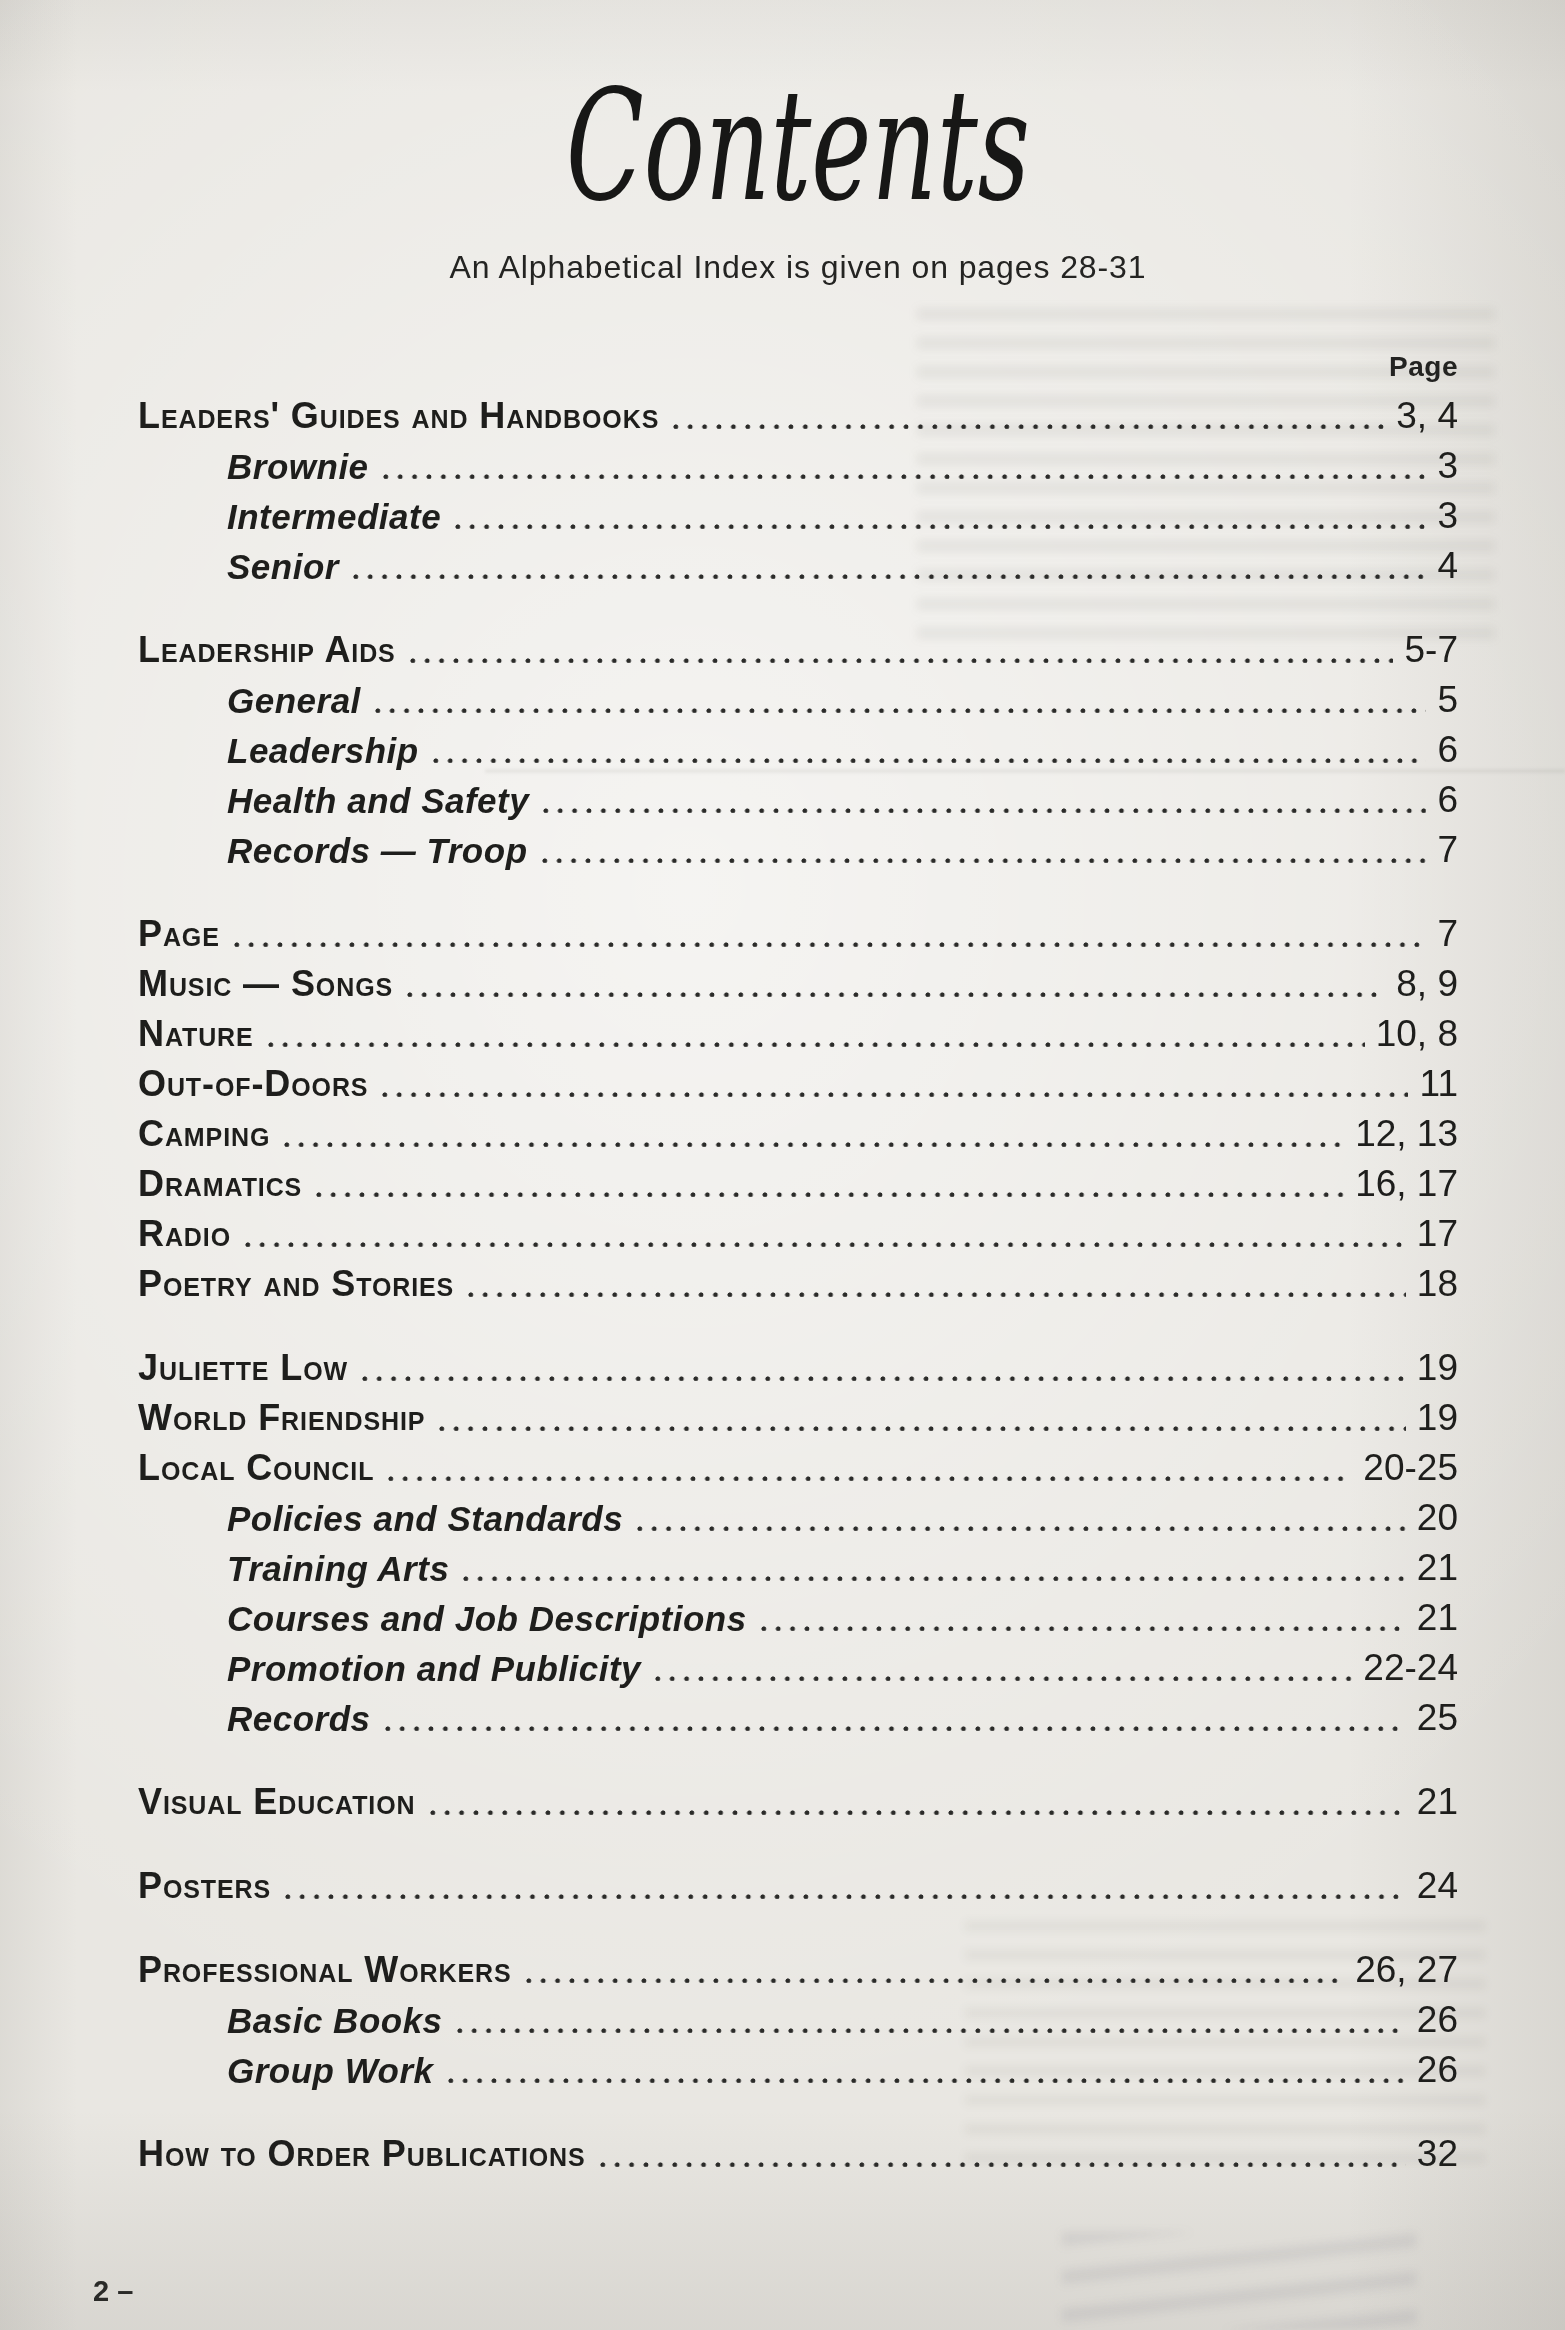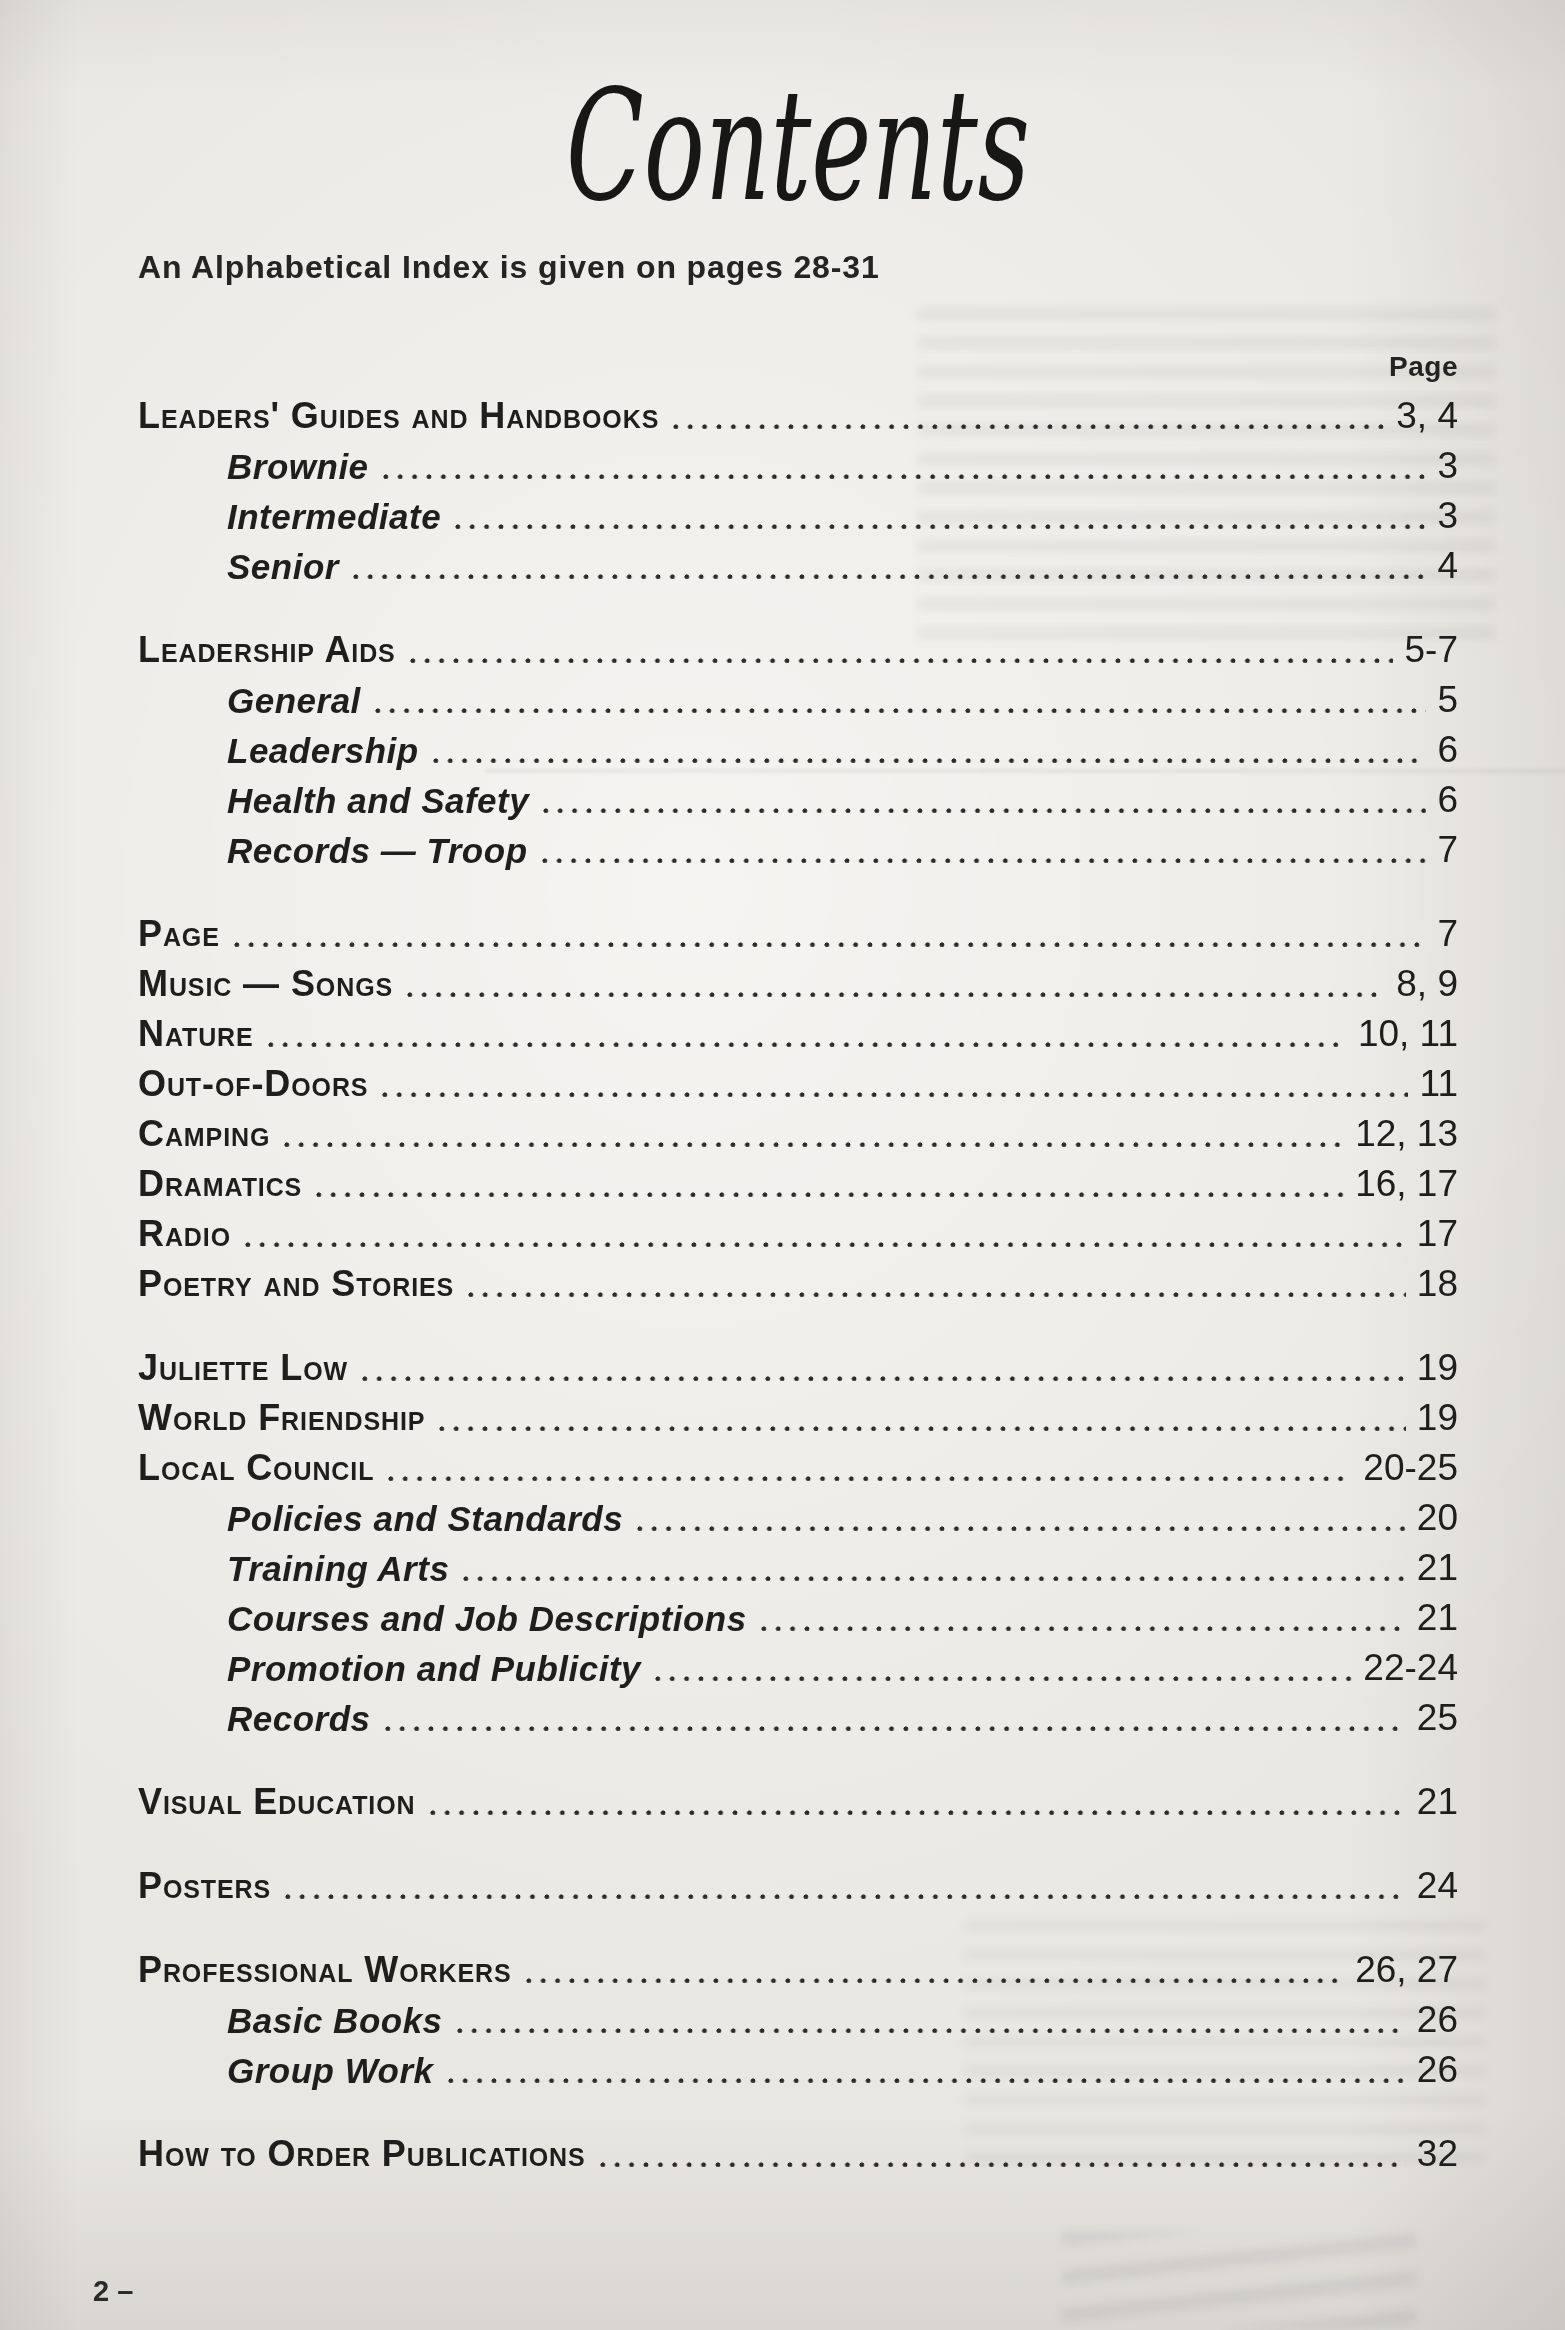--- a/index.html
+++ b/index.html
@@ -56,22 +56,23 @@
     font-size: 154px;
     line-height: 1.1;
     text-align: center;
     color: #171716;
     transform: scaleX(0.66);
     transform-origin: 50% 50%;
     white-space: nowrap;
   }
   .subtitle {
     margin-top: 18.6px;
+    text-align: center;
     font-size: 32px;
-    font-weight: bold;
+    font-weight: normal;
     letter-spacing: 0.9px;
     color: #242422;
   }
   .page-label {
     margin-top: 65px;
     text-align: right;
     font-size: 28px;
     font-weight: bold;
     letter-spacing: 0.5px;
     color: #232321;
@@ -196,21 +197,21 @@
     <span class="pageno">7</span>
   </div>
           <div class="row main">
     <span class="label">Music — Songs</span>
     <span class="leader"></span>
     <span class="pageno">8, 9</span>
   </div>
           <div class="row main">
     <span class="label">Nature</span>
     <span class="leader"></span>
-    <span class="pageno">10, 11</span>
+    <span class="pageno">10, 8</span>
   </div>
           <div class="row main">
     <span class="label">Out-of-Doors</span>
     <span class="leader"></span>
     <span class="pageno">11</span>
   </div>
           <div class="row main">
     <span class="label">Camping</span>
     <span class="leader"></span>
     <span class="pageno">12, 13</span>

